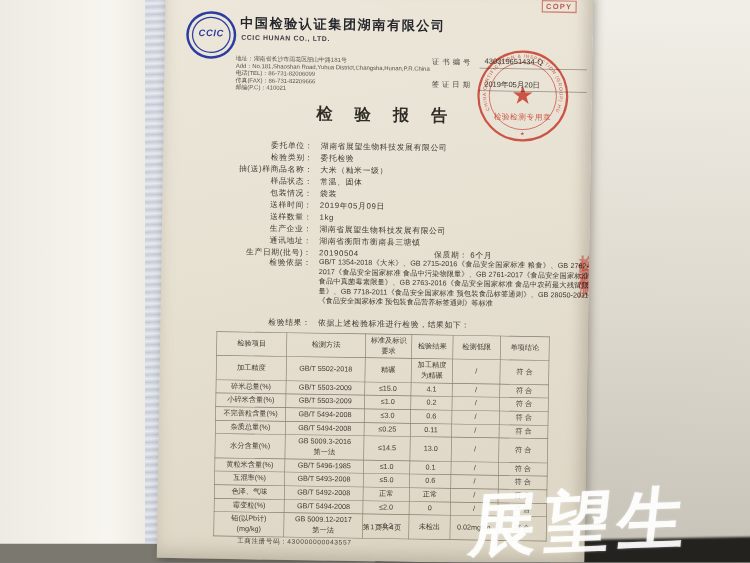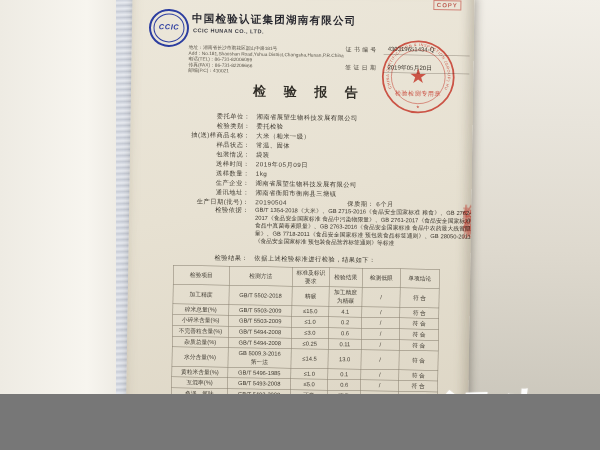--- a/index.html
+++ b/index.html
@@ -1,16 +1,16 @@
 <!DOCTYPE html>
 <html><head>
 <meta charset="utf-8">
 <style>
   html,body{margin:0;padding:0;background:#777;}
-  .photo{position:relative;width:600px;height:394px;overflow:hidden;
+  .photo{position:relative;width:600px;height:450px;overflow:hidden;
          background:linear-gradient(180deg,#b7b4ac 0%,#a3a099 60%,#8e8b84 100%);
          font-family:"Liberation Sans",sans-serif;}
   
   .underpage-left{position:absolute;left:0;top:0;width:134px;height:443px;
     background:linear-gradient(90deg,#eeebe3 0%,#f7f5ef 65%,#e9e6de 100%);}
   .torn-edge{position:absolute;left:116px;top:0;width:18px;height:447px;
     background:repeating-linear-gradient(178deg,#c9ced9 0px,#e7eaf0 3px,#c2c7d2 6px);opacity:.95;}
   .underpage-right{position:absolute;left:450px;top:-6px;width:160px;height:462px;
     transform:rotate(1.2deg);transform-origin:top left;
     background:linear-gradient(180deg,#f2efe8 0%,#ded9ce 55%,#c5c1b6 100%);}

